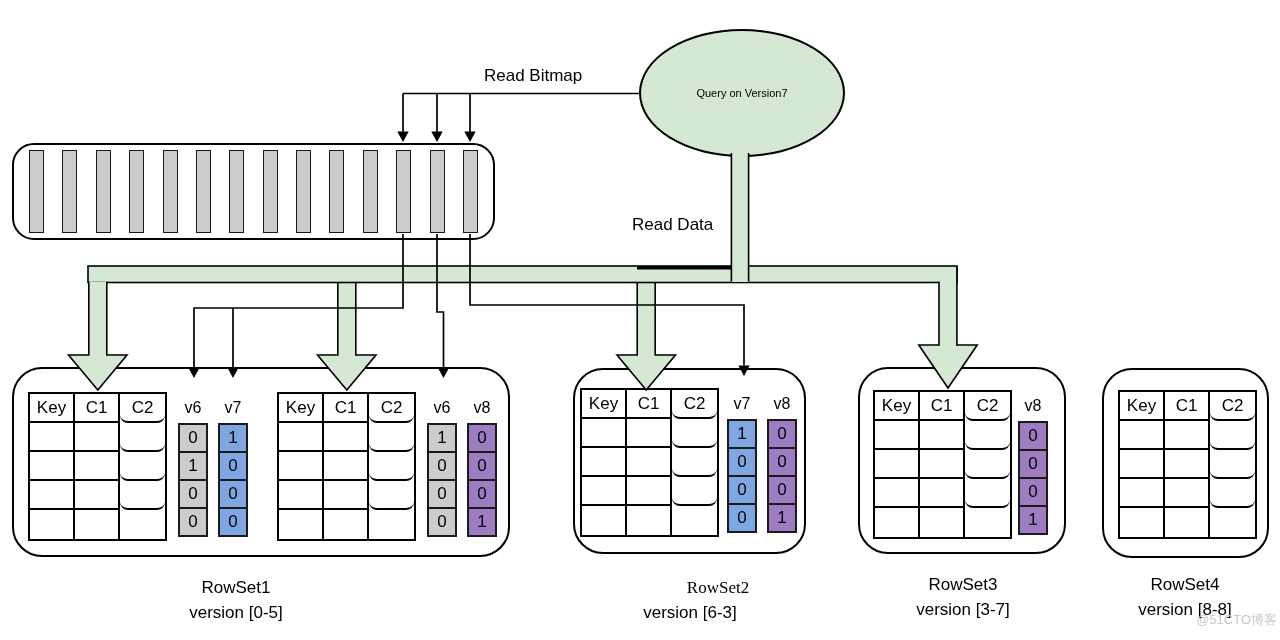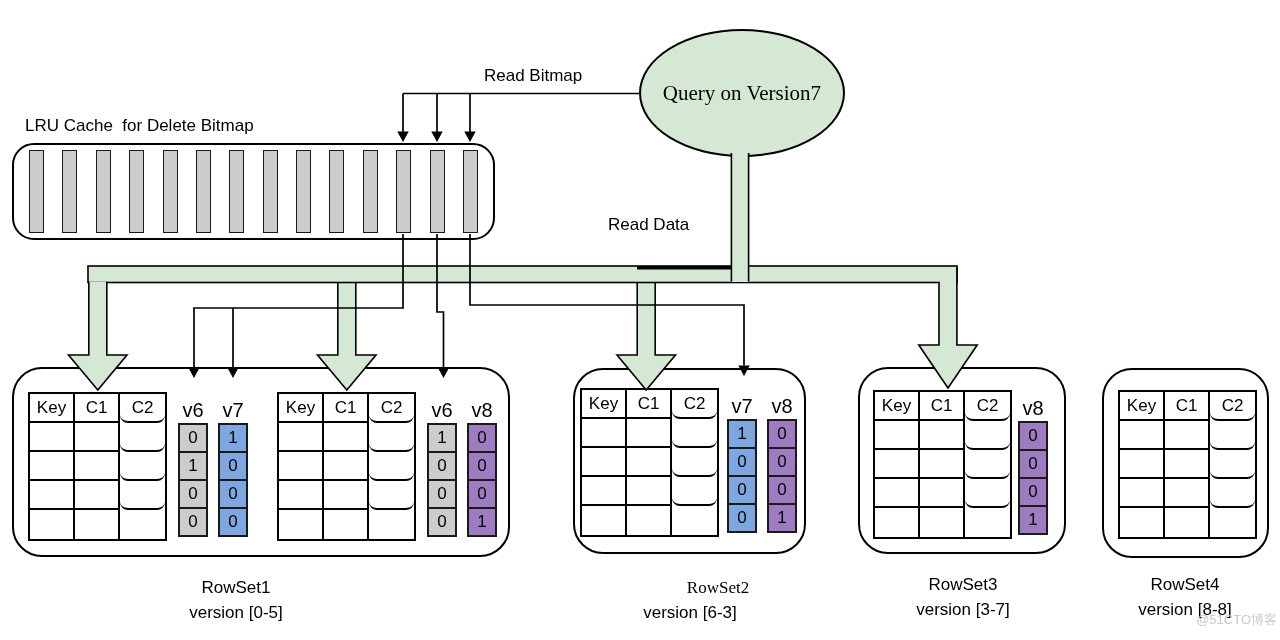--- a/index.html
+++ b/index.html
@@ -2,44 +2,43 @@
 <html><head>
 <meta charset="utf-8">
 <style>
   html,body{margin:0;padding:0;background:#fff;}
   #canvas{position:relative;width:1280px;height:640px;background:#ffffff;overflow:hidden;
           font-family:"Liberation Sans","DejaVu Sans",sans-serif;color:#000;}
   .abs{position:absolute;}
   .title{left:27px;top:8px;font-size:31px;font-weight:500;letter-spacing:.5px;}
   .lbl{font-size:17px;white-space:pre;}
   .ellipse{left:639px;top:29px;width:206px;height:128px;border:2px solid #000;border-radius:50%;
-           display:flex;align-items:center;justify-content:center;font-size:21px;box-sizing:border-box;font-family:Liberation Serif, serif;}
+           display:flex;align-items:center;justify-content:center;font-size:11px;box-sizing:border-box;}
   .lru-box{left:12px;top:143px;width:483px;height:97px;border:2px solid #000;border-radius:22px;
            box-sizing:border-box;display:flex;align-items:center;justify-content:space-between;padding:0 15px;background:#fff;}
   .lru-bar{width:15px;height:83px;box-sizing:border-box;border:1.7px solid #1a1a1a;}
   .rowset-box{border:2px solid #000;border-radius:30px;box-sizing:border-box;background:#fff;}
   .dtable{display:grid;background:#fff;border:2px solid #000;box-sizing:content-box;}
   .dcell{width:45px;height:29px;box-sizing:border-box;border-right:2px solid #000;border-bottom:2px solid #000;
          display:flex;align-items:center;justify-content:center;font-size:17px;background:#fff;}
   .dcell.cl{border-right:none;border-radius:8px;} .dcell.rl{border-bottom:none;}
   .bcell{width:30px;height:30px;box-sizing:border-box;border:2px solid #1a1a1a;margin-top:-2px;
          display:flex;align-items:center;justify-content:center;font-size:17px;}
   .bcell:first-child{margin-top:0;}
-  .collabel{font-size:20px;text-align:center;width:40px;}
+  .collabel{font-size:16px;text-align:center;width:40px;}
   .rslabel{font-size:17px;text-align:center;width:220px;}
   .watermark{font-size:13px;}
   svg{position:absolute;left:0;top:0;pointer-events:none;}
 </style>
 </head>
 <body>
 
 <div id="canvas">
   <div class="abs lbl" style="left:484px;top:66px;text-align:center;">Read Bitmap</div>
-  <div class="abs lbl" style="left:25px;top:116px;">LRU Cache  for Delete Bitmap</div>
-  <div class="abs lbl" style="left:608px;top:215px;">Read Data</div>
+  <div class="abs lbl" style="left:632px;top:215px;">Read Data</div>
 
   <div class="abs ellipse" id="query-ellipse" style="background: rgb(213, 232, 212);">
     <span>Query on Version7</span>
   </div>
 
   <div class="abs lru-box" id="lru-bars">
       <div class="lru-bar" style="background: rgb(204, 204, 204);"></div>
       <div class="lru-bar" style="background: rgb(204, 204, 204);"></div>
       <div class="lru-bar" style="background: rgb(204, 204, 204);"></div>
       <div class="lru-bar" style="background: rgb(204, 204, 204);"></div>

